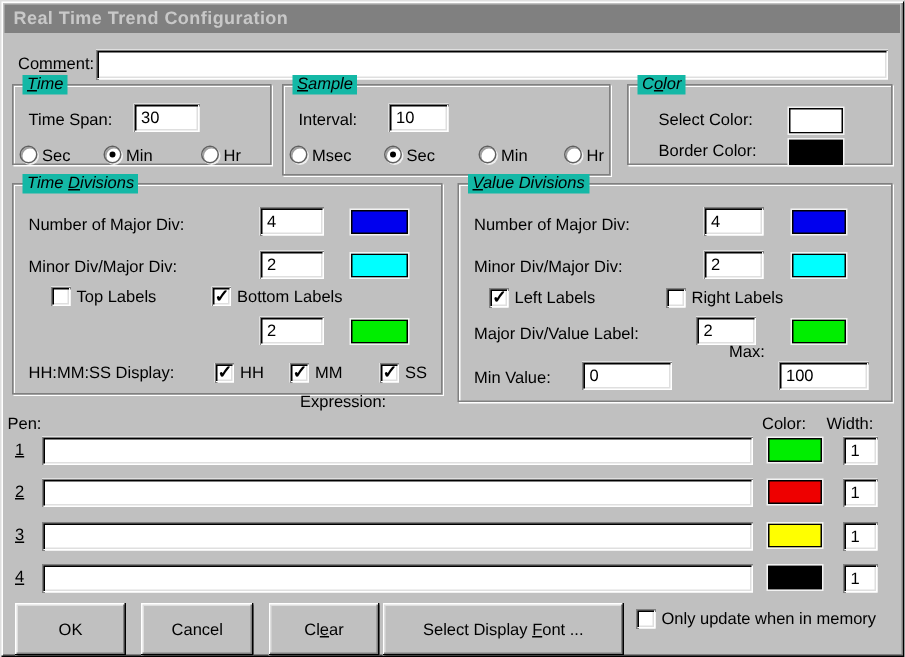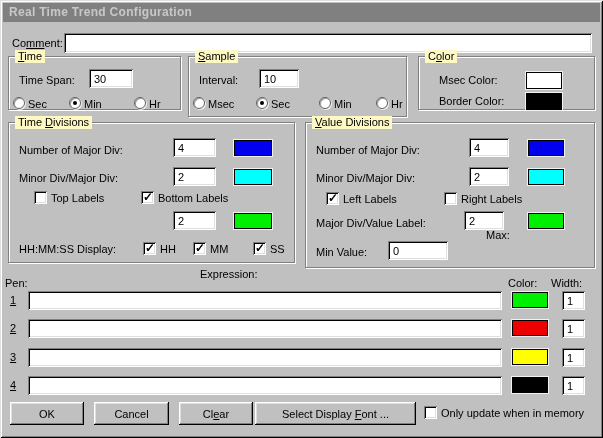--- a/index.html
+++ b/index.html
@@ -12,33 +12,33 @@
               background:#808080; color:#c8c8c8; font-weight:bold; font-size:12px;
               line-height:19px; padding-left:6px; letter-spacing:0.3px; }
   .lbl { position:absolute; white-space:nowrap; line-height:13px; }
   .u { text-decoration:underline; }
   .field { position:absolute; background:#fff; border:0; outline:none;
            font-family:"Liberation Sans", sans-serif; font-size:11px; padding:0 4px 0 5px;
            box-shadow: inset 1px 1px 0 #808080, inset -1px -1px 0 #fff,
                        inset 2px 2px 0 #000, inset -2px -2px 0 #dfdfdf; }
   .grp { position:absolute; border:1px solid #808080;
          box-shadow: inset 1px 1px 0 #fff, 1px 1px 0 #fff; }
-  .legend { position:absolute; top:-7px; left:6px; background:#fef9c3; padding:0 3px;
-            white-space:nowrap; line-height:13px; }
+  .legend { position:absolute; top:-7px; left:6px; background:#14b8a6; padding:0 3px;
+            white-space:nowrap; line-height:13px;font-style:italic; }
   .swatch { position:absolute; border:1px solid #000; outline:1px solid #f2f2f2; }
   .chk { position:absolute; width:13px; height:13px; background:#fff;
          box-shadow: inset 1px 1px 0 #808080, inset -1px -1px 0 #fff,
                      inset 2px 2px 0 #000, inset -2px -2px 0 #dfdfdf; }
   .chk.checked::after { content:"✓"; position:absolute; left:2px; top:-1px;
                         font-size:12px; font-weight:bold; color:#000; }
   .radio { position:absolute; width:12px; height:12px; border-radius:50%; background:#fff;
            border:1px solid #606060; box-shadow: 1px 1px 0 #eee, inset 1px 1px 0 #a0a0a0; }
   .radio.checked::after { content:""; position:absolute; left:3px; top:3px;
                           width:4px; height:4px; border-radius:50%; background:#000; }
-  .btn { position:absolute; height:23px; background:#c0c0c0; color:#000;
+  .btn { position:absolute; height:35px; background:#c0c0c0; color:#000;
          font-family:"Liberation Sans", sans-serif; font-size:11px; border:0; cursor:default;
          box-shadow: inset -1px -1px 0 #000, inset 1px 1px 0 #fff,
                      inset -2px -2px 0 #808080, inset 2px 2px 0 #dfdfdf; }
 </style>
 </head>
 <body>
 
 <div class="win">
   <div class="titlebar">
     <span>Real Time Trend Configuration</span>
@@ -68,21 +68,21 @@
     <span class="radio checked" style="left:67px;top:40px"></span>
     <span class="lbl" style="left:82px;top:41px">Sec</span>
     <span class="radio" style="left:130px;top:40px"></span>
     <span class="lbl" style="left:145px;top:41px">Min</span>
     <span class="radio" style="left:187px;top:40px"></span>
     <span class="lbl" style="left:202px;top:41px">Hr</span>
   </div>
 
   <div class="grp" style="left:418px;top:56px;width:177px;height:54px">
     <span class="legend"><span>C</span><span class="u">o</span><span>lor</span></span>
-    <span class="lbl" style="left:20px;top:17px">Msec Color:</span>
+    <span class="lbl" style="left:20px;top:17px">Select Color:</span>
     <span class="swatch" style="left: 107px; top: 15px; width: 36px; height: 17px; background: rgb(255, 255, 255);"></span>
     <span class="lbl" style="left:20px;top:38px">Border Color:</span>
     <span class="swatch" style="left: 107px; top: 36px; width: 36px; height: 17px; background: rgb(0, 0, 0);"></span>
   </div>
 
   <div class="grp" style="left:8px;top:122px;width:287px;height:141px">
     <span class="legend"><span>Time </span><span class="u">D</span><span>ivisions</span></span>
     <span class="lbl" style="left:10px;top:21px">Number of Major Div:</span>
     <input class="field" style="left: 164px; top: 15px; width: 43px; height: 19px;" value="4">
     <span class="swatch" style="left: 225px; top: 17px; width: 38px; height: 16px; background: rgb(0, 0, 238);"></span>
@@ -115,24 +115,25 @@
     <span class="chk checked" style="left:20px;top:69px"></span>
     <span class="lbl" style="left:37px;top:70px">Left Labels</span>
     <span class="chk" style="left:138px;top:69px"></span>
     <span class="lbl" style="left:155px;top:70px">Right Labels</span>
     <span class="lbl" style="left:10px;top:94px">Major Div/Value Label:</span>
     <input class="field" style="left: 158px; top: 88px; width: 40px; height: 19px;" value="2">
     <span class="swatch" style="left: 222px; top: 90px; width: 36px; height: 16px; background: rgb(0, 238, 0);"></span>
     <span class="lbl" style="left:10px;top:123px">Min Value:</span>
     <input class="field" style="left: 82px; top: 118px; width: 60px; height: 19px;" value="0">
     <span class="lbl" style="left:180px;top:106px">Max:</span>
+    <input class="field" style="left: 213px; top: 118px; width: 60px; height: 19px;" value="100">
   </div>
 
   <span class="lbl" style="left:5px;top:277px">Pen:</span>
-  <span class="lbl" style="left:200px;top:268px">Expression:</span>
+  <span class="lbl" style="left:200px;top:262px">Expression:</span>
   <span class="lbl" style="left:508px;top:277px">Color:</span>
   <span class="lbl" style="left:551px;top:277px">Width:</span>
 
   <div>
     <span class="lbl u" style="left:10px;top:294px">1</span>
     <input class="field" style="left: 28px; top: 291px; width: 474px; height: 19px;" value="">
     <span class="swatch" style="left: 512px; top: 292px; width: 36px; height: 16px; background: rgb(0, 238, 0);"></span>
     <input class="field" style="left: 562px; top: 291px; width: 23px; height: 19px;" value="1">
   </div>
   <div>

